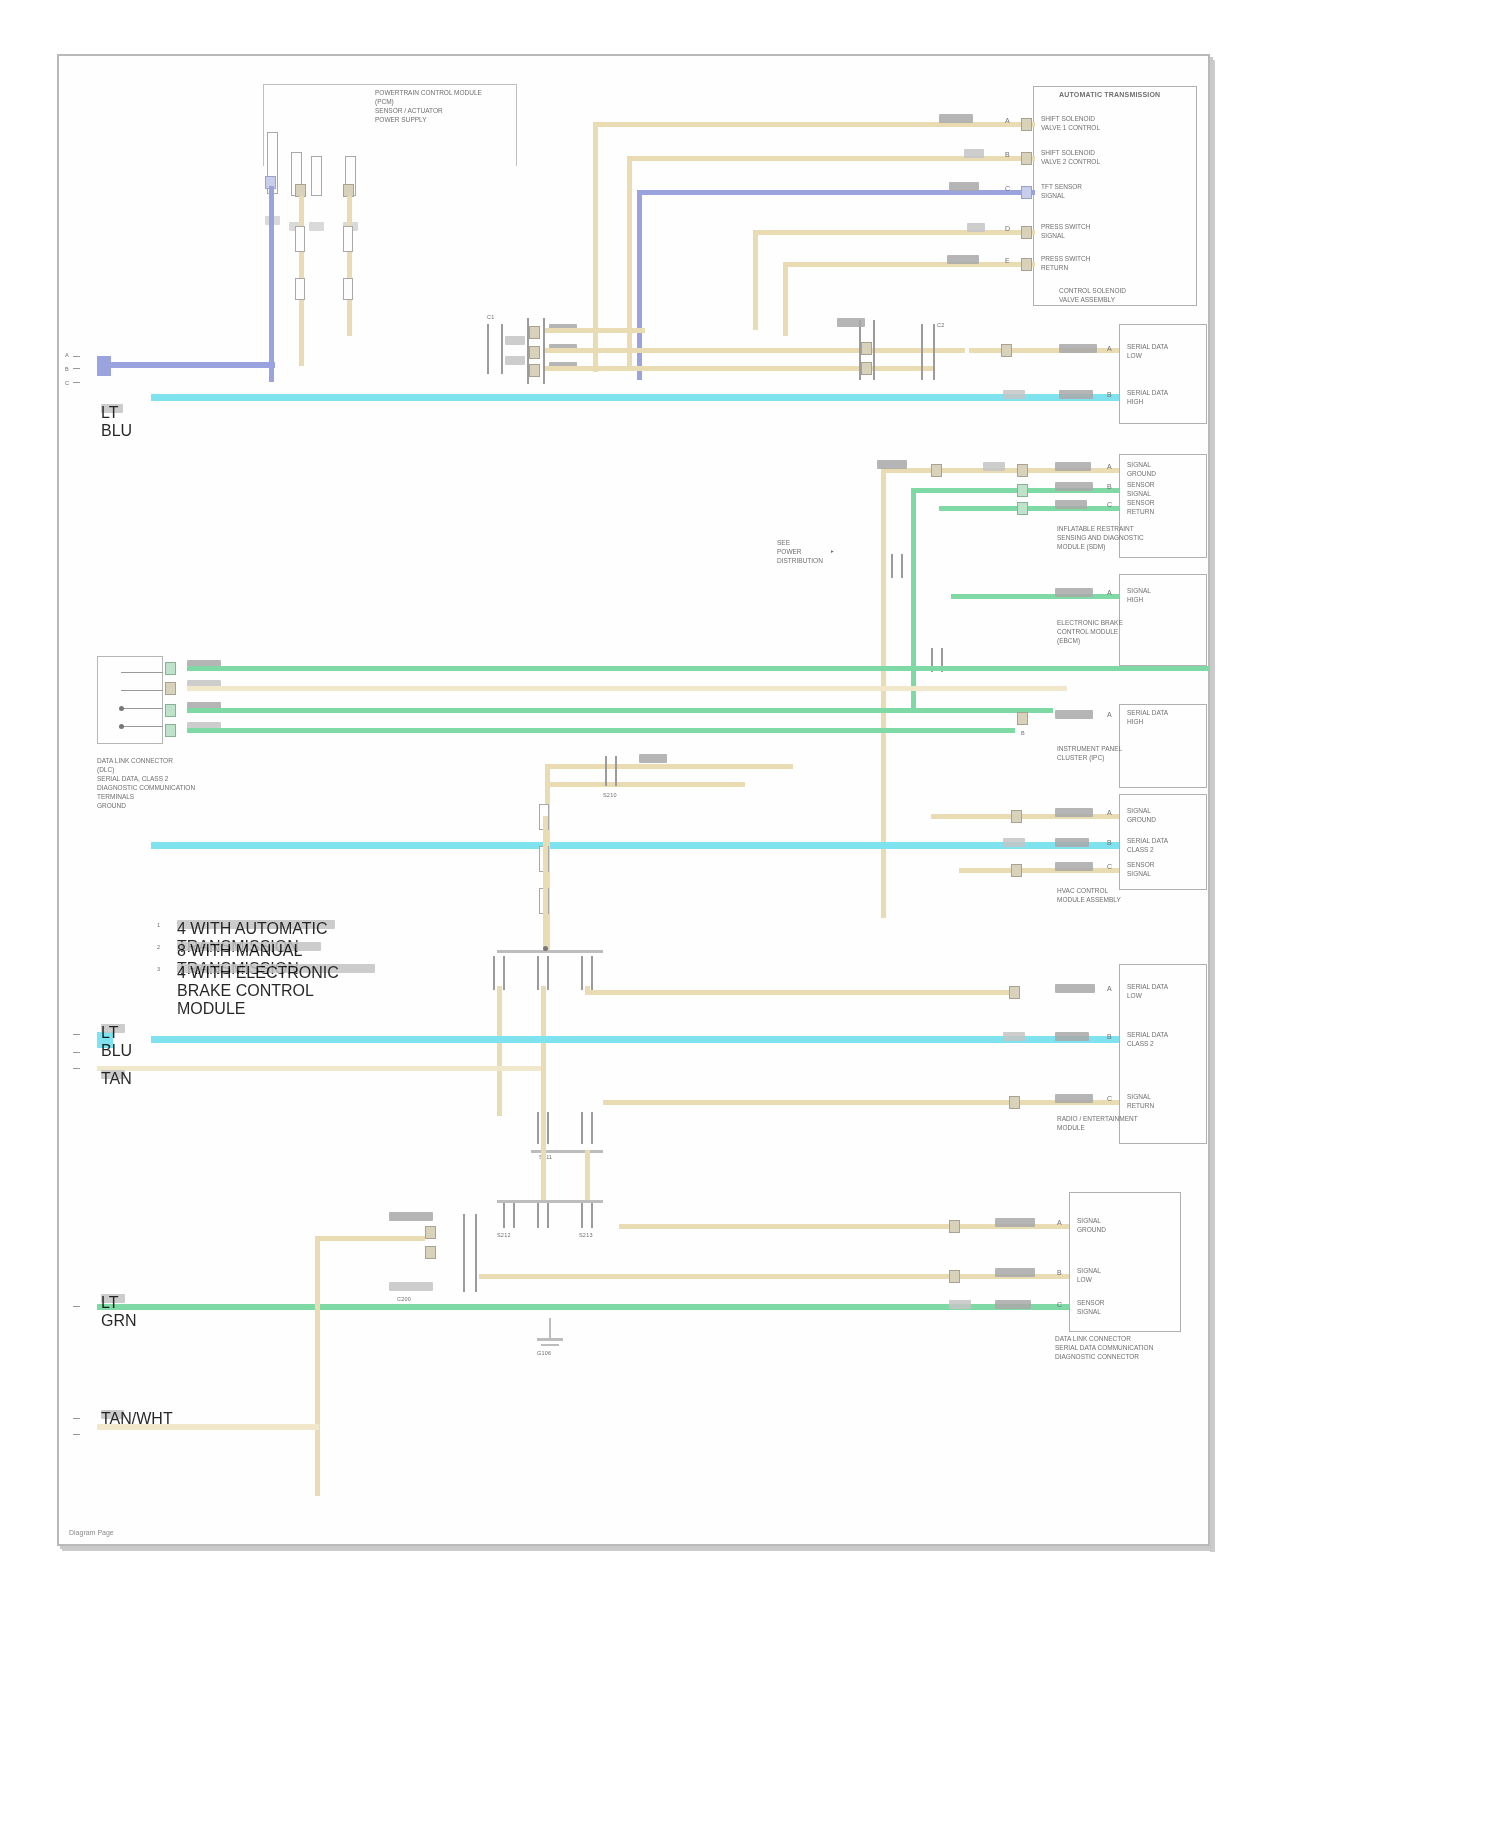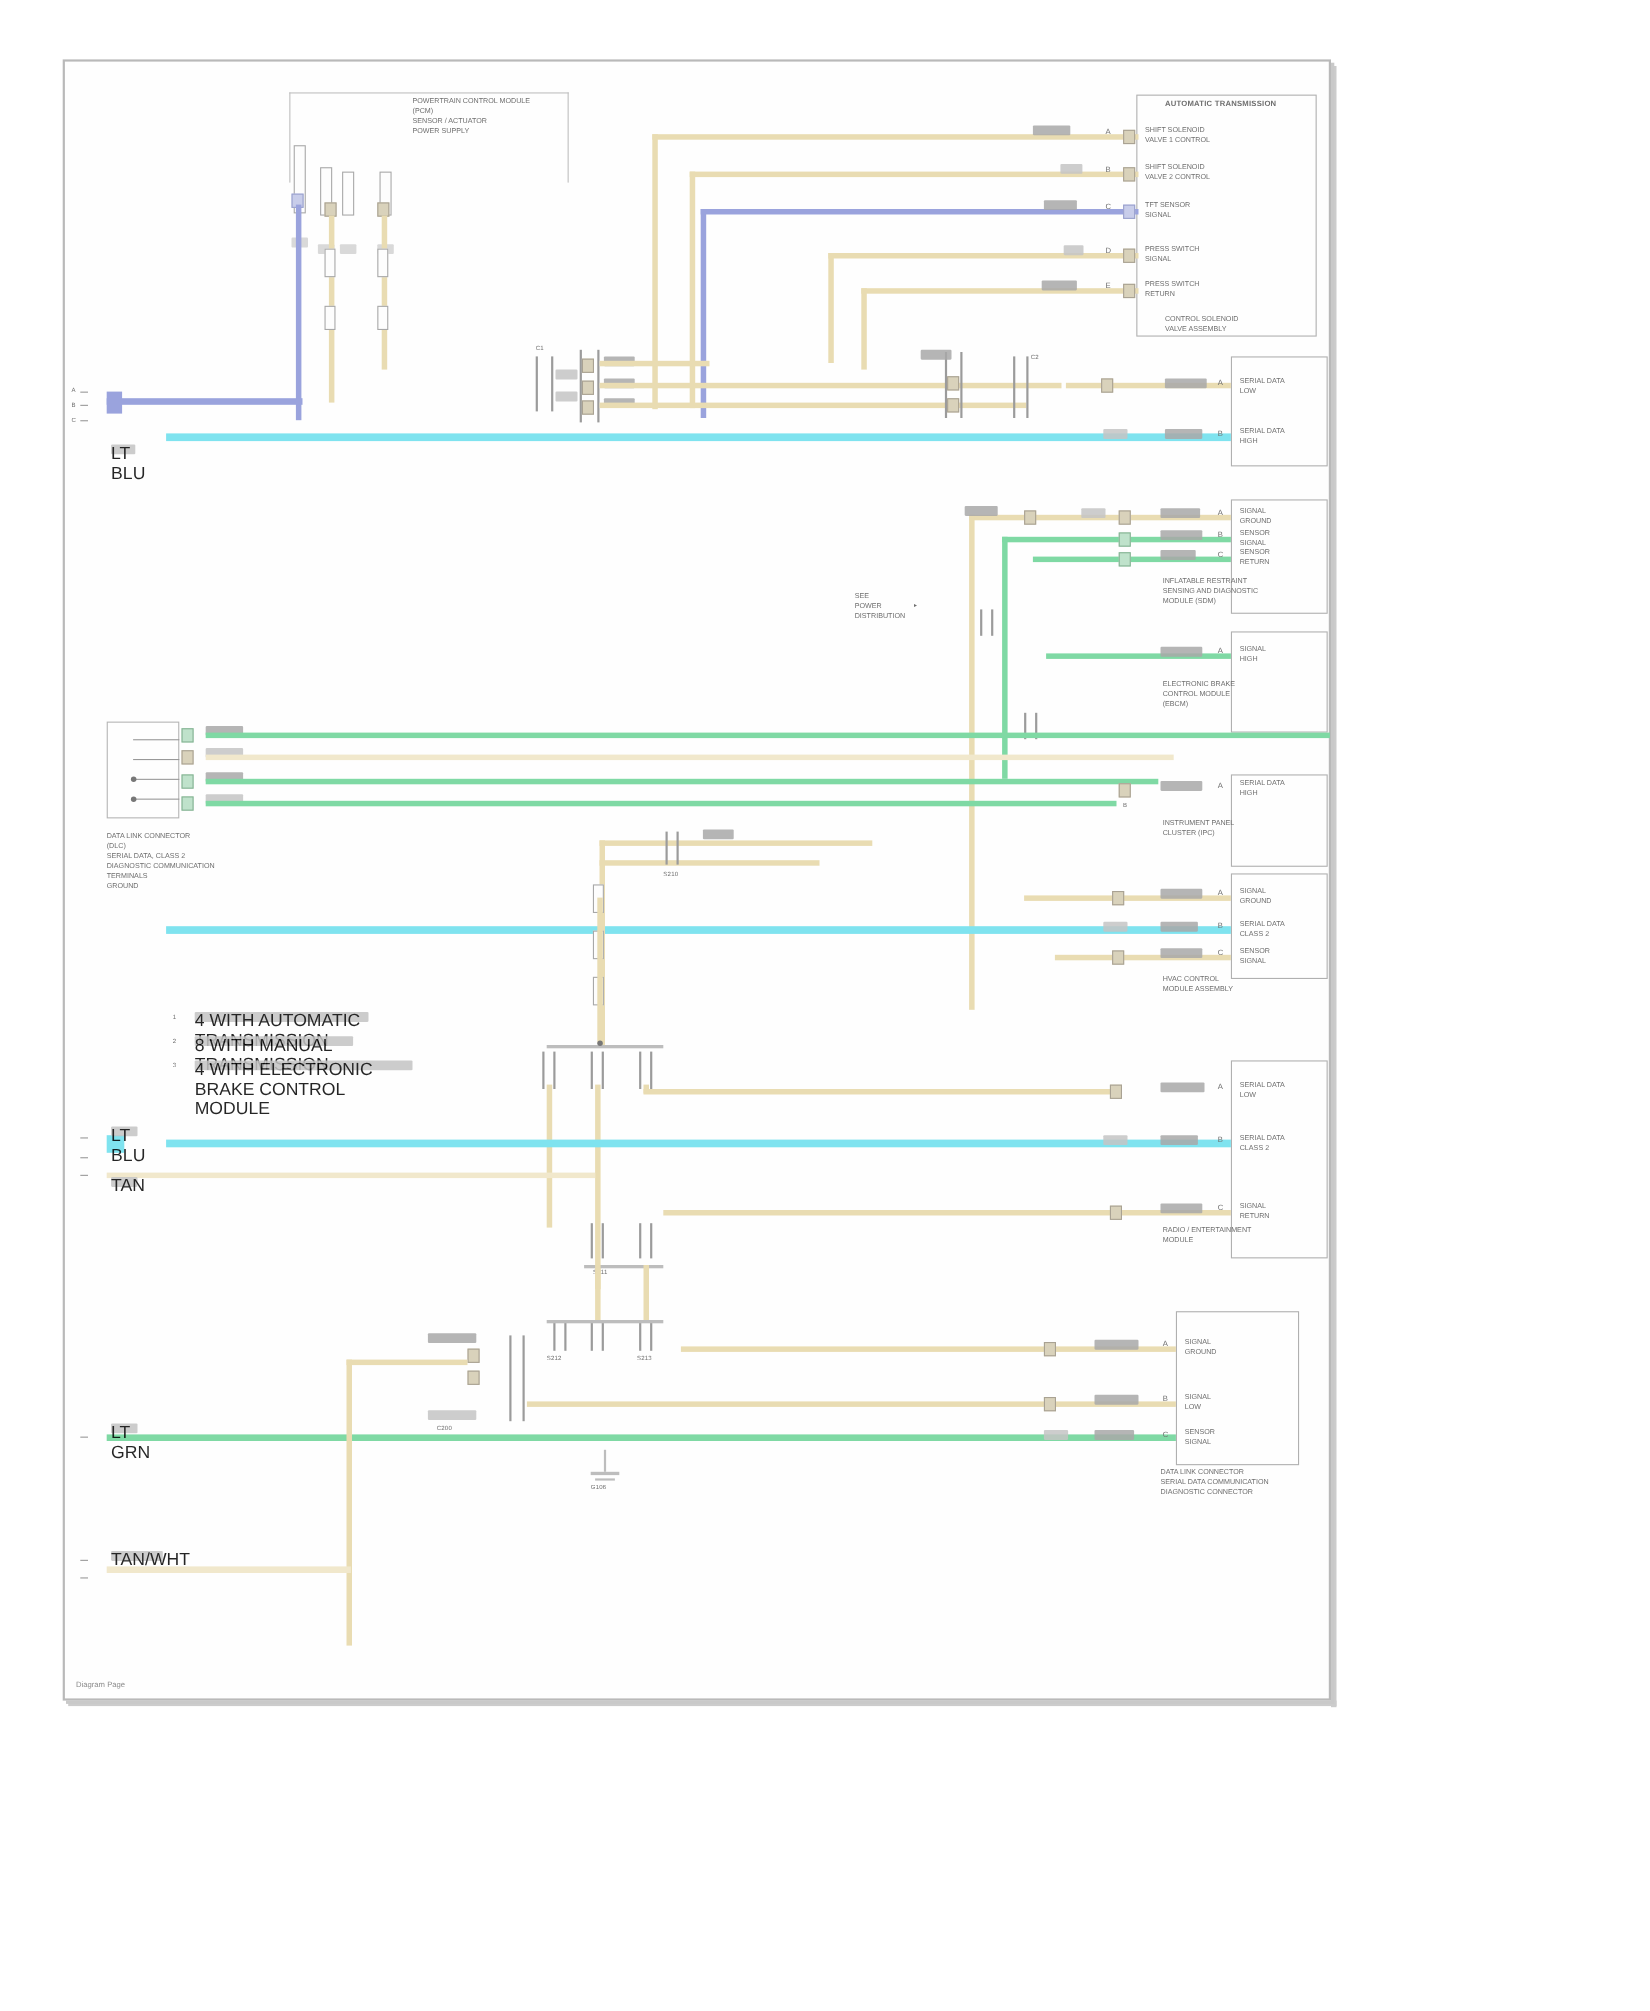--- a/index.html
+++ b/index.html
@@ -571,21 +571,21 @@
     <div class="w tan" style="left:256px; top:1180px; width:5px; height:260px;"></div>
 
     <div class="w gray" style="left:490px; top:1262px; width:2px; height:20px;"></div>
     <div class="w gray" style="left:478px; top:1282px; width:26px; height:3px;"></div>
     <div class="w gray" style="left:482px; top:1288px; width:18px; height:2px;"></div>
     <div class="lbl xs" style="left:478px; top:1294px;">G106</div>
 
     <div class="w tanlite" style="left:38px; top:1368px; width:222px; height:6px;"></div>
     <div class="tick" style="left:14px; top:1362px;"></div>
     <div class="tick" style="left:14px; top:1378px;"></div>
-    <div class="chip" style="left:42px; top:1354px; width:47px;text-align:center;">TAN/WHT</div>
+    <div class="chip" style="left:42px; top:1354px; width:23px;text-align:center;">TAN/WHT</div>
 
     <div class="tick" style="left:14px; top:1250px;"></div>
     <div class="chip" style="left:42px; top:1238px; width:24px;">LT GRN</div>
 
     <div class="lbl xs" style="left:98px; top:866px;">1</div>
     <div class="chip" style="left:118px; top:864px; width:158px;">4  WITH AUTOMATIC TRANSMISSION</div>
     <div class="lbl xs" style="left:98px; top:888px;">2</div>
     <div class="chip" style="left:118px; top:886px; width:144px;">8  WITH MANUAL TRANSMISSION</div>
     <div class="lbl xs" style="left:98px; top:910px;">3</div>
     <div class="chip" style="left:118px; top:908px; width:198px;">4  WITH ELECTRONIC BRAKE CONTROL MODULE</div>

